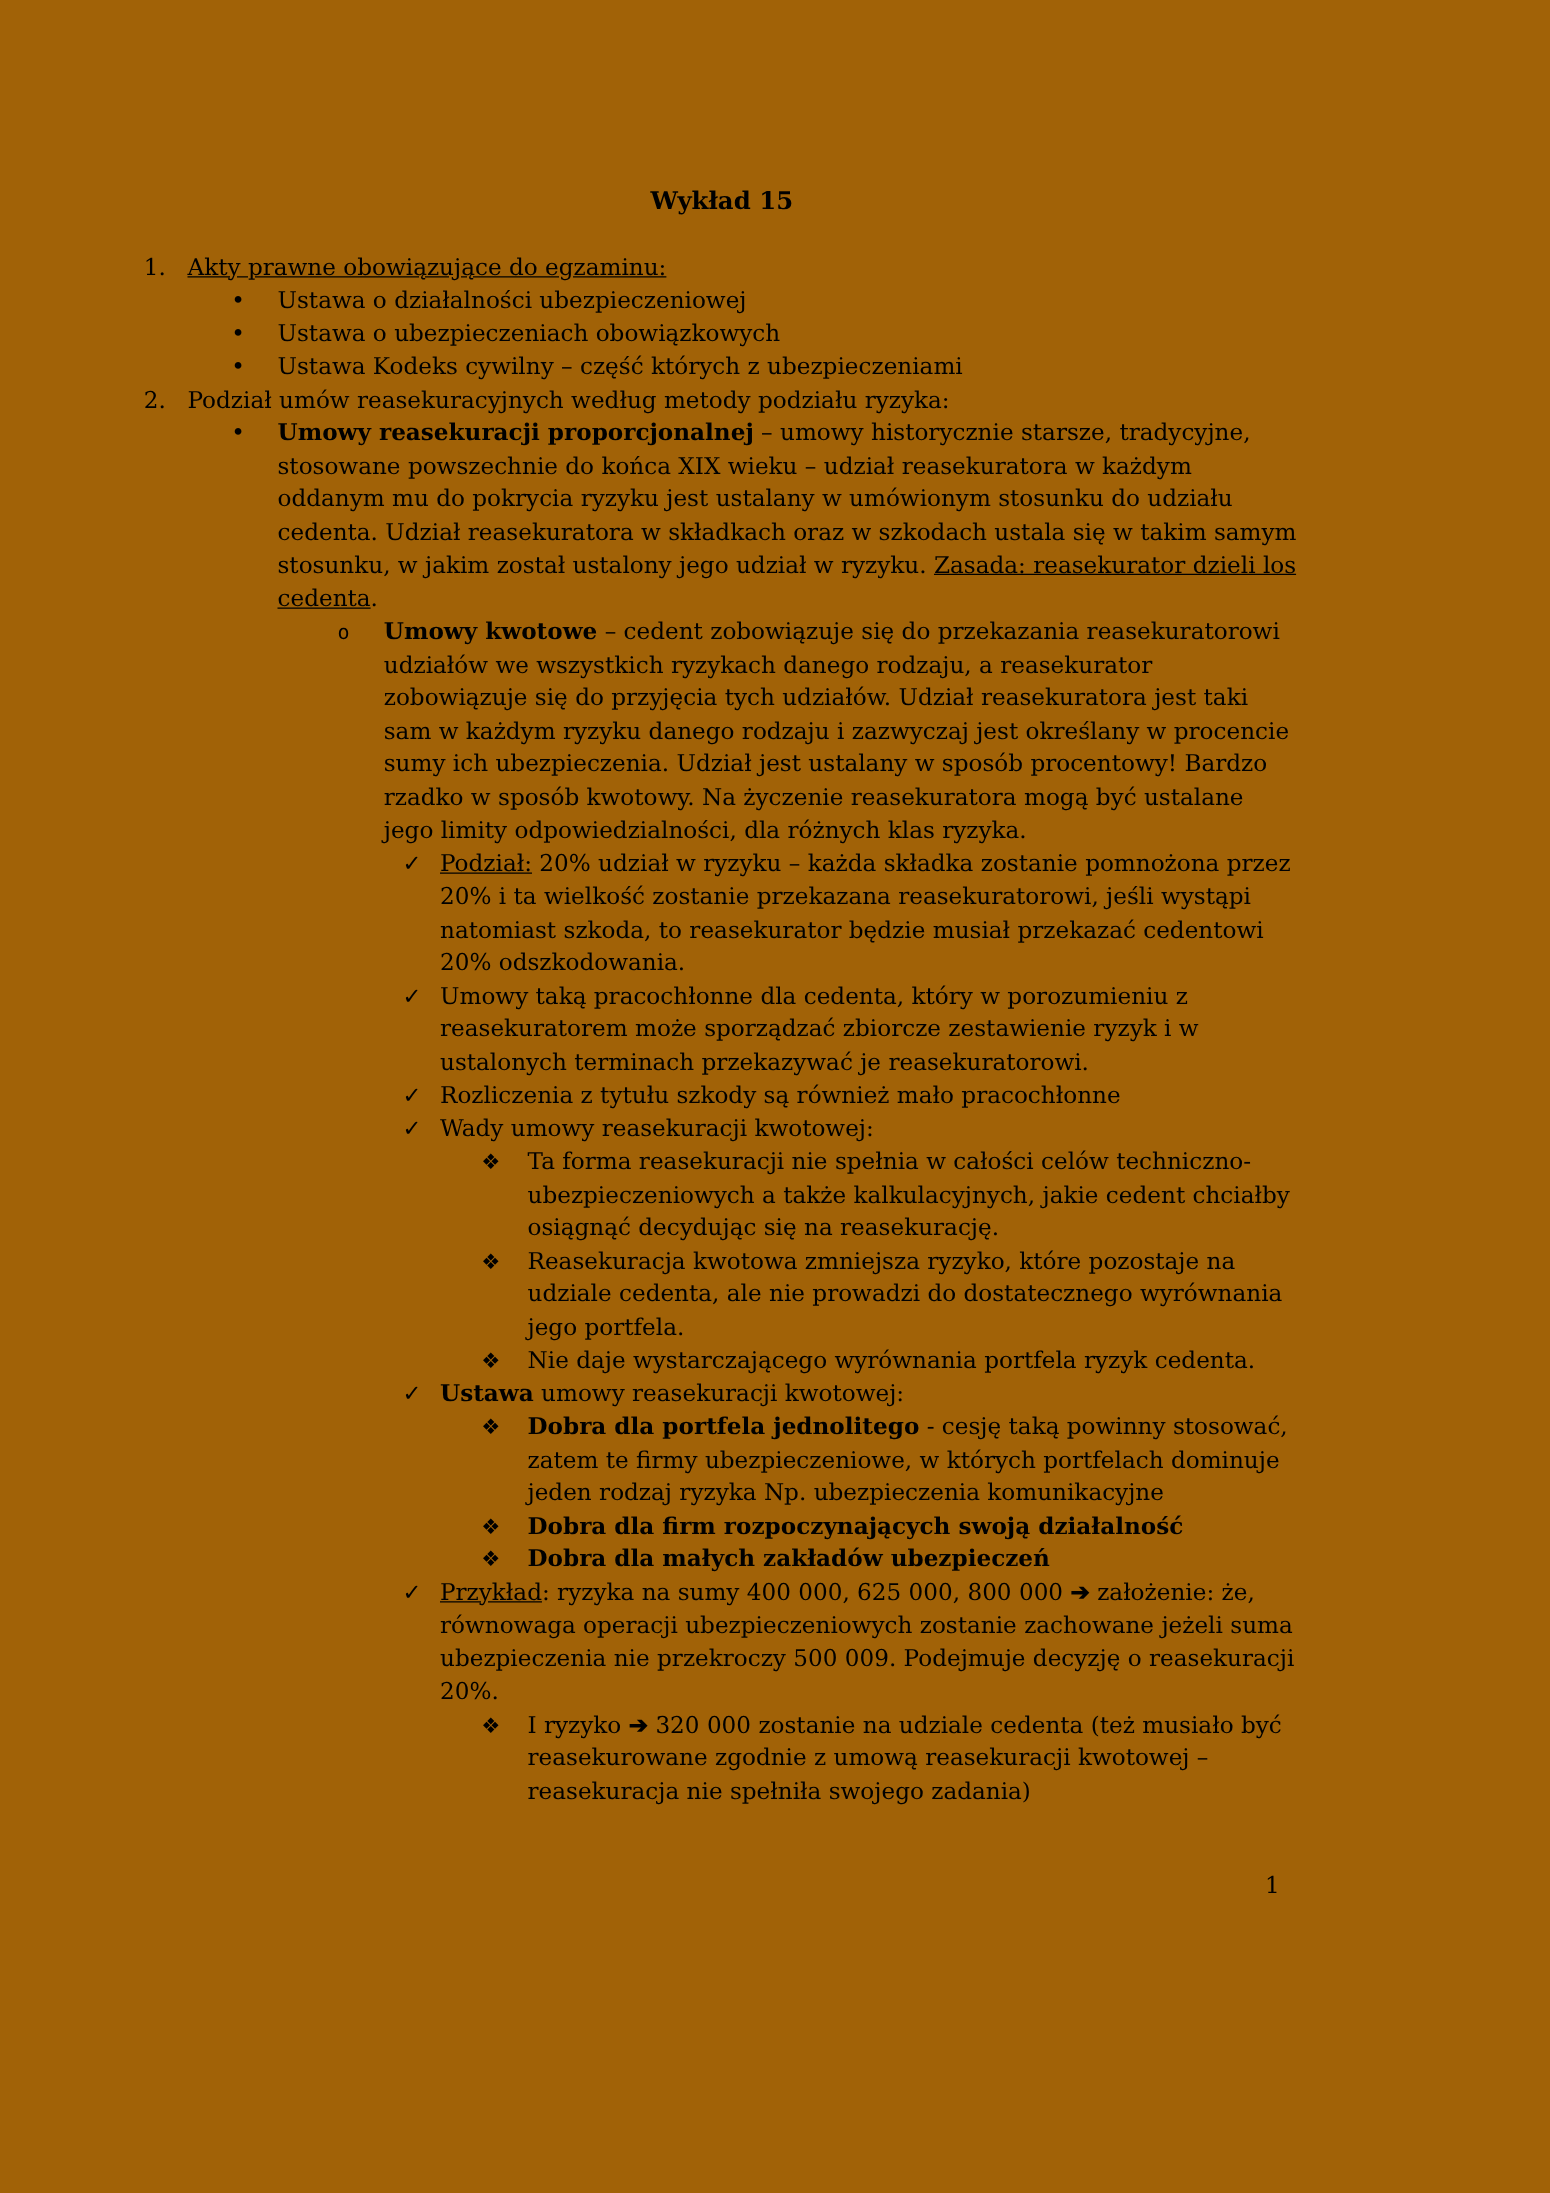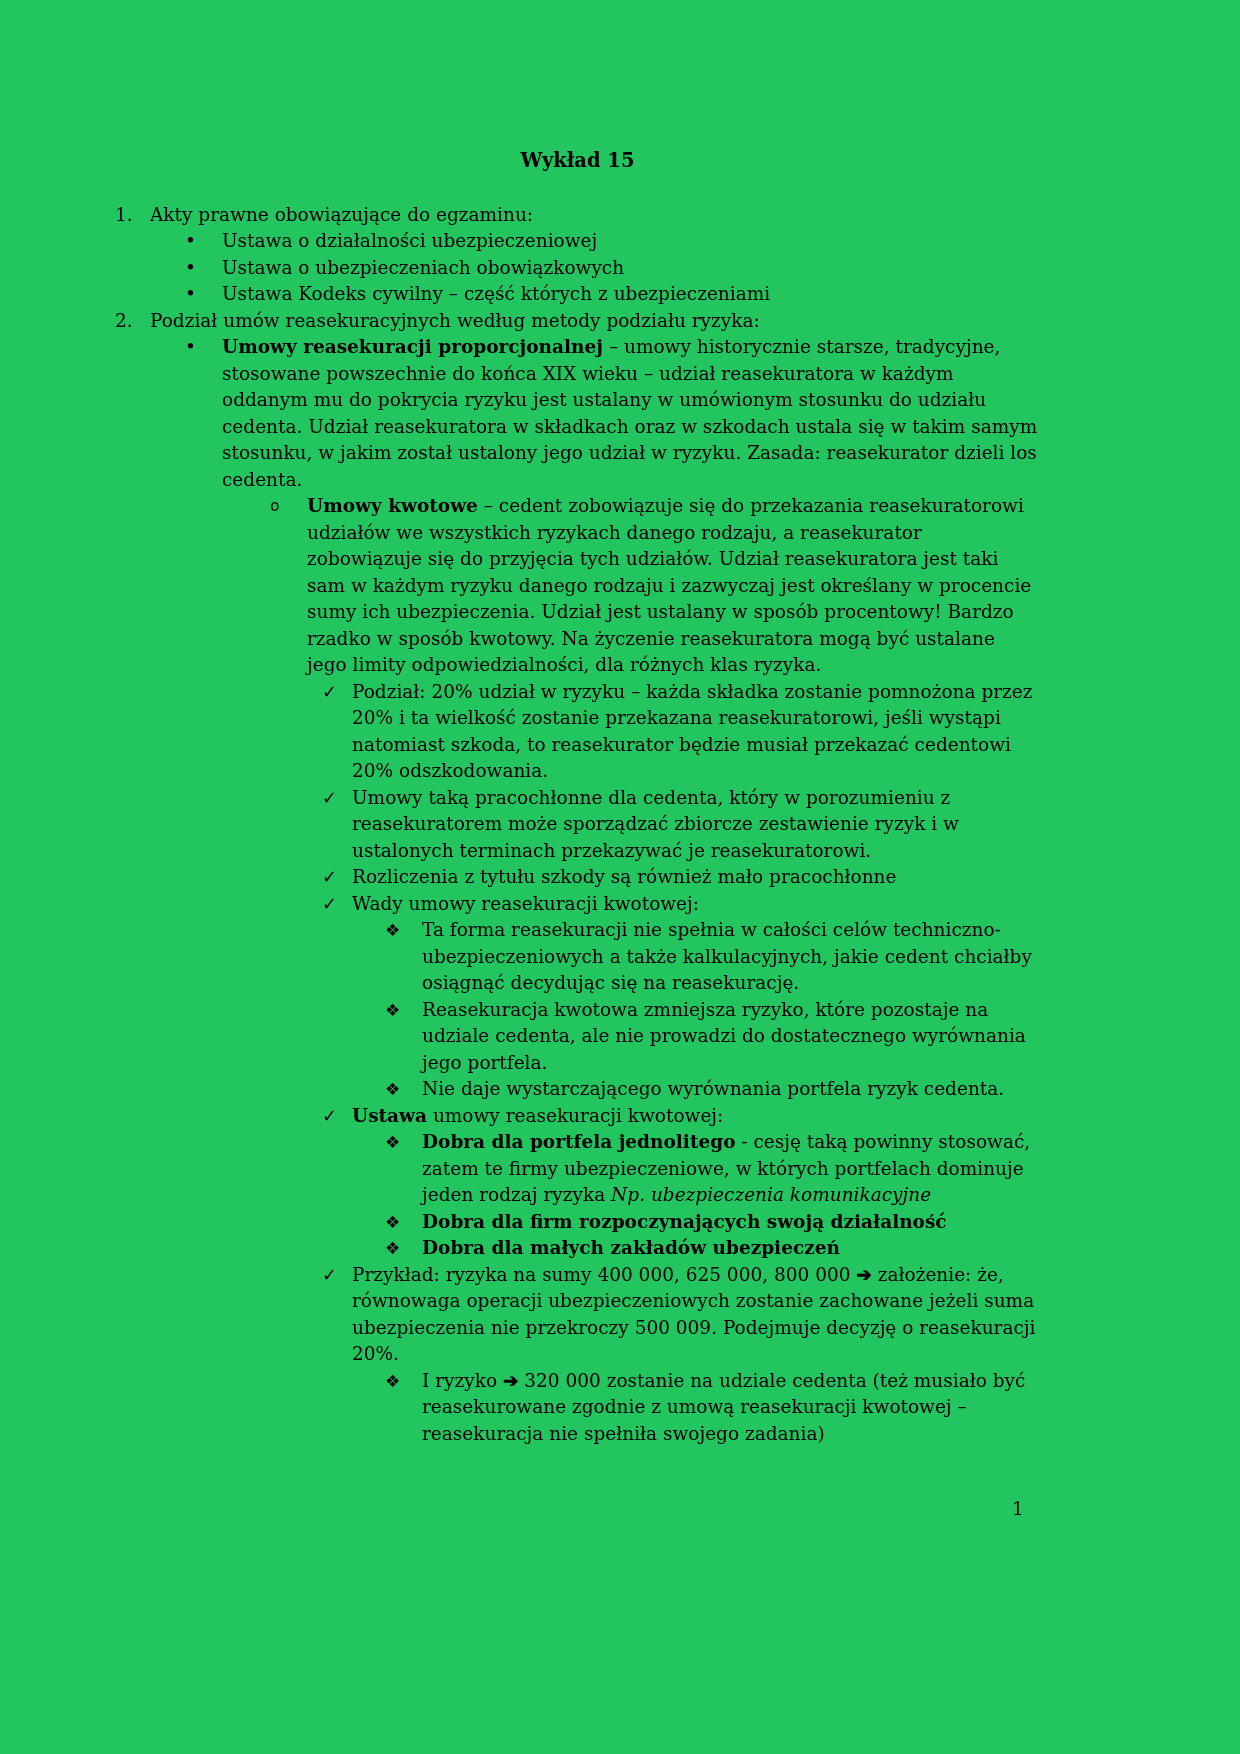--- a/index.html
+++ b/index.html
@@ -1,20 +1,20 @@
 <!DOCTYPE html>
 <html><head>
 <meta charset="utf-8">
 <style>
   html,body { margin:0; padding:0; background:#e8e8e8; }
   .page {
     position:relative;
     width:1240px;
     height:1754px;
-    background:#22c55e;
+    background:#a16207;
     font-family:"DejaVu Serif","Liberation Serif",serif;
     font-size:18.5px;
     line-height:26.5px;
     color:#000000;
     overflow:hidden;
   }
   .content {
     position:absolute;
     left:115px;
     top:148px;
@@ -28,22 +28,22 @@
   }
   .li { display:flex; align-items:flex-start; }
   .m  { flex:0 0 auto; }
   .l1 .m { width:35px; }
   .l2 { margin-left:70px; }  .l2 .m { width:37px; }
   .l3 { margin-left:155px; } .l3 .m { width:37px; }
   .l4 { margin-left:207px; } .l4 .m { width:30px; }
   .l5 { margin-left:270px; } .l5 .m { width:37px; }
   .body { flex:1 1 auto; min-width:0; }
   .b { font-weight:bold; }
-  .u { }
-  .i { font-style:italic; }
+  .u { text-decoration:underline; }
+  .i { }
   .circle-m { font-family:"DejaVu Sans Mono","Liberation Mono",monospace; font-size:16px; }
   .check-m { font-size:18px; }
   .diamond-m { font-size:17px; }
   .arrow { font-weight:bold; }
   .page-number {
     position:absolute;
     left:1012px;
     top:1496px;
     font-family:"DejaVu Serif","Liberation Serif",serif;
     font-size:18.5px;

